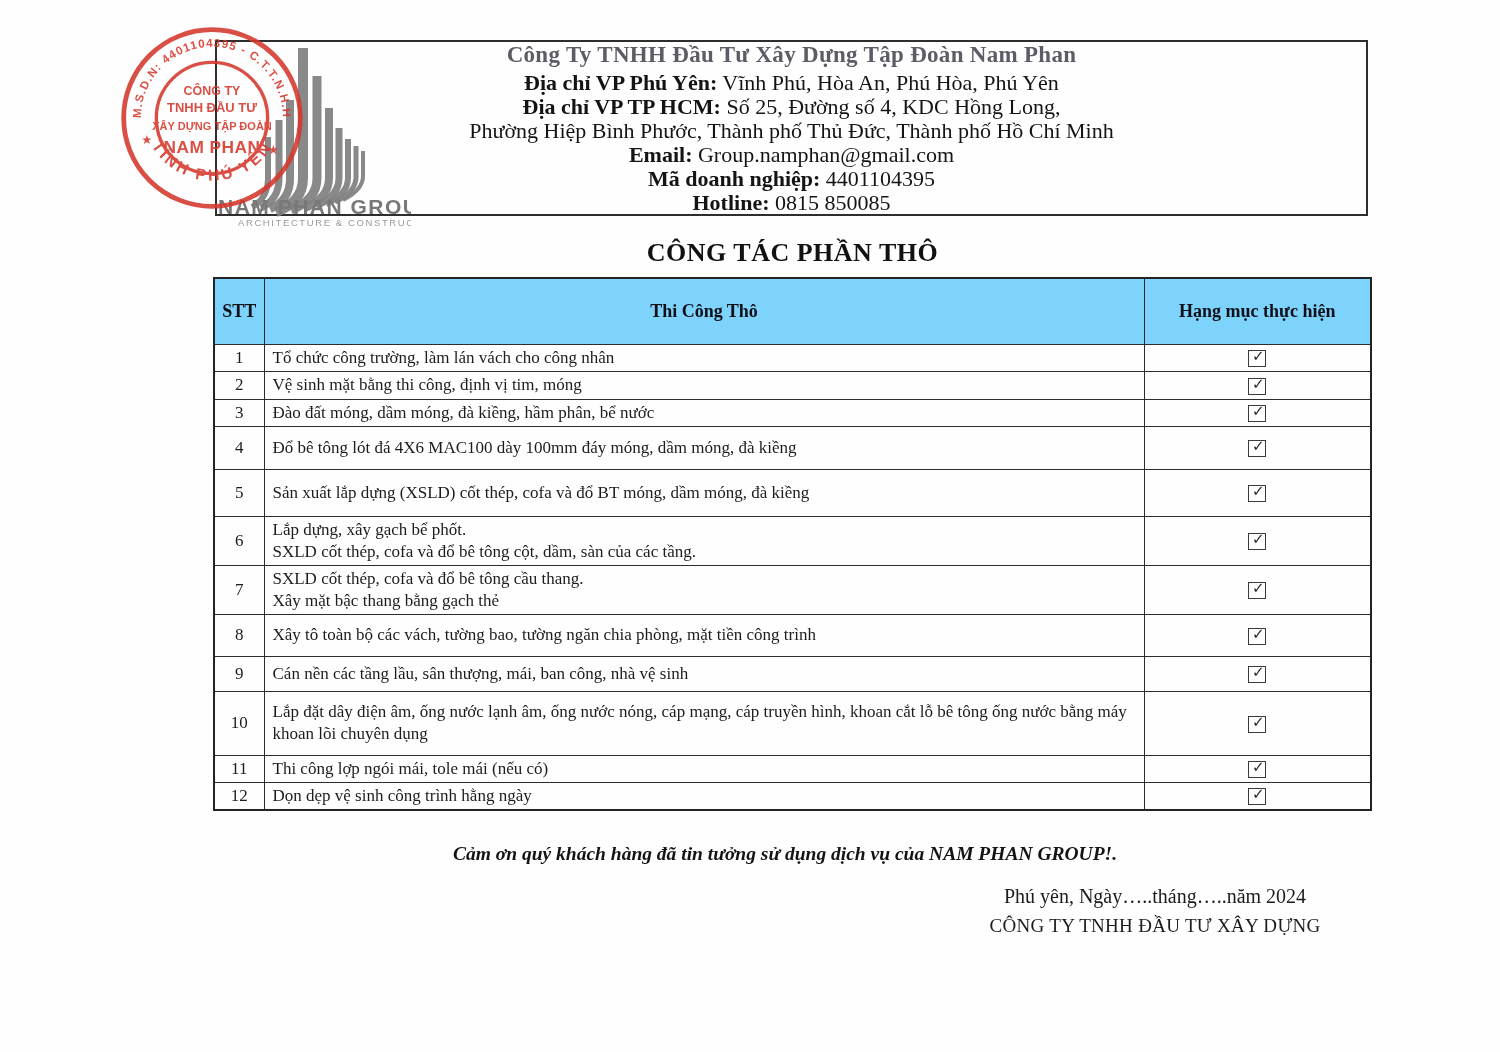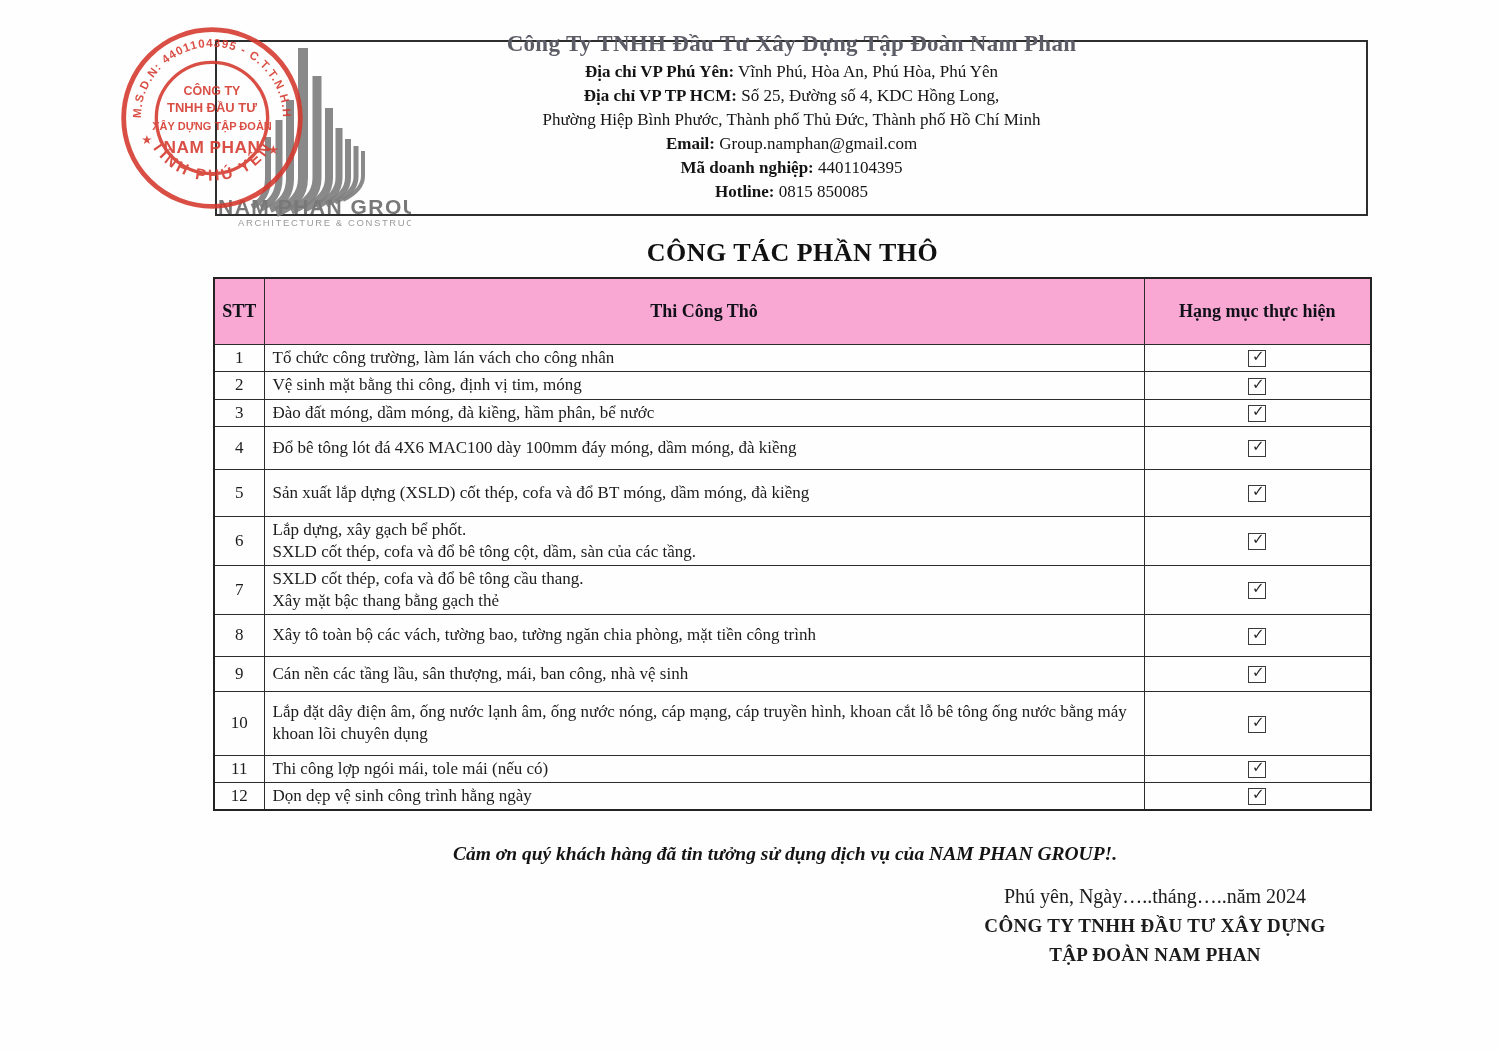--- a/index.html
+++ b/index.html
@@ -18,33 +18,33 @@
   
   .header-box {
     position: absolute;
     left: 215px; top: 40px;
     width: 1153px; height: 176px;
     border: 2px solid #2e2e2e;
     background: transparent;
   }
   .company-info {
     position: absolute;
-    left: 215px; top: 32px;
+    left: 215px; top: 43px;
     width: 1153px;
     text-align: center;
     line-height: 24px;
   }
   .company-name {
     font-size: 23px;
     font-weight: bold;
     color: #5c5c66;
     letter-spacing: .3px;
     margin-bottom: 4px;
   }
-  .info-line { font-size: 17px; color: #141414; }
+  .info-line { font-size: 22px; color: #141414; }
   .info-line b { font-weight: bold; }
 
   
   .logo { position: absolute; left: 216px; top: 40px; width: 195px; height: 192px; }
   .logo svg { display: block; }
 
   
   .stamp { position: absolute; left: 116px; top: 22px; width: 192px; height: 192px; opacity: .88; }
 
   
@@ -67,21 +67,21 @@
     border-collapse: collapse;
     table-layout: fixed;
     font-size: 17px;
   }
   table.work-table th, table.work-table td {
     border: 1.8px solid #2c2c2c;
   }
   table.work-table { border: 2.4px solid #232323; }
   thead th {
     height: 66px;
-    background: #f9a8d4;
+    background: #7dd3fc;
     font-weight: bold;
     font-size: 18px;
     text-align: center;
     vertical-align: middle;
     color: #101018;
   }
   .col-stt  { width: 50px; }
   .col-task-h { width: 880px; }
   .col-check-h { width: 227px; }
   tbody td { vertical-align: middle; }
@@ -131,21 +131,21 @@
     color: #141414;
   }
   .signature {
     position: absolute;
     left: 950px; top: 882px;
     width: 410px;
     text-align: center;
     line-height: 29px;
   }
   .sig-date { font-size: 20px; }
-  .sig-company { font-size: 19px; font-weight: bold; letter-spacing: .3px; }
+  .sig-company { font-size: 19px; font-weight: normal; letter-spacing: .3px; }
 </style>
 </head>
 <body>
 
 <div class="page">
 
   <div class="header-box"></div>
 
   <div class="logo">
     <svg width="195" height="192" viewBox="0 0 195 192">
@@ -326,16 +326,15 @@
       </td>
     </tr>
       </tbody>
   </table>
 
   <div class="thanks">Cảm ơn quý khách hàng đã tin tưởng sử dụng dịch vụ của NAM PHAN GROUP!.</div>
 
   <div class="signature">
     <div class="sig-date">Phú yên, Ngày…..tháng…..năm 2024</div>
     <div class="sig-company">CÔNG TY TNHH ĐẦU TƯ XÂY DỰNG</div>
-    <div class="sig-company">TẬP ĐOÀN NAM PHAN</div>
   </div>
 
 </div>
 
 </body></html>

